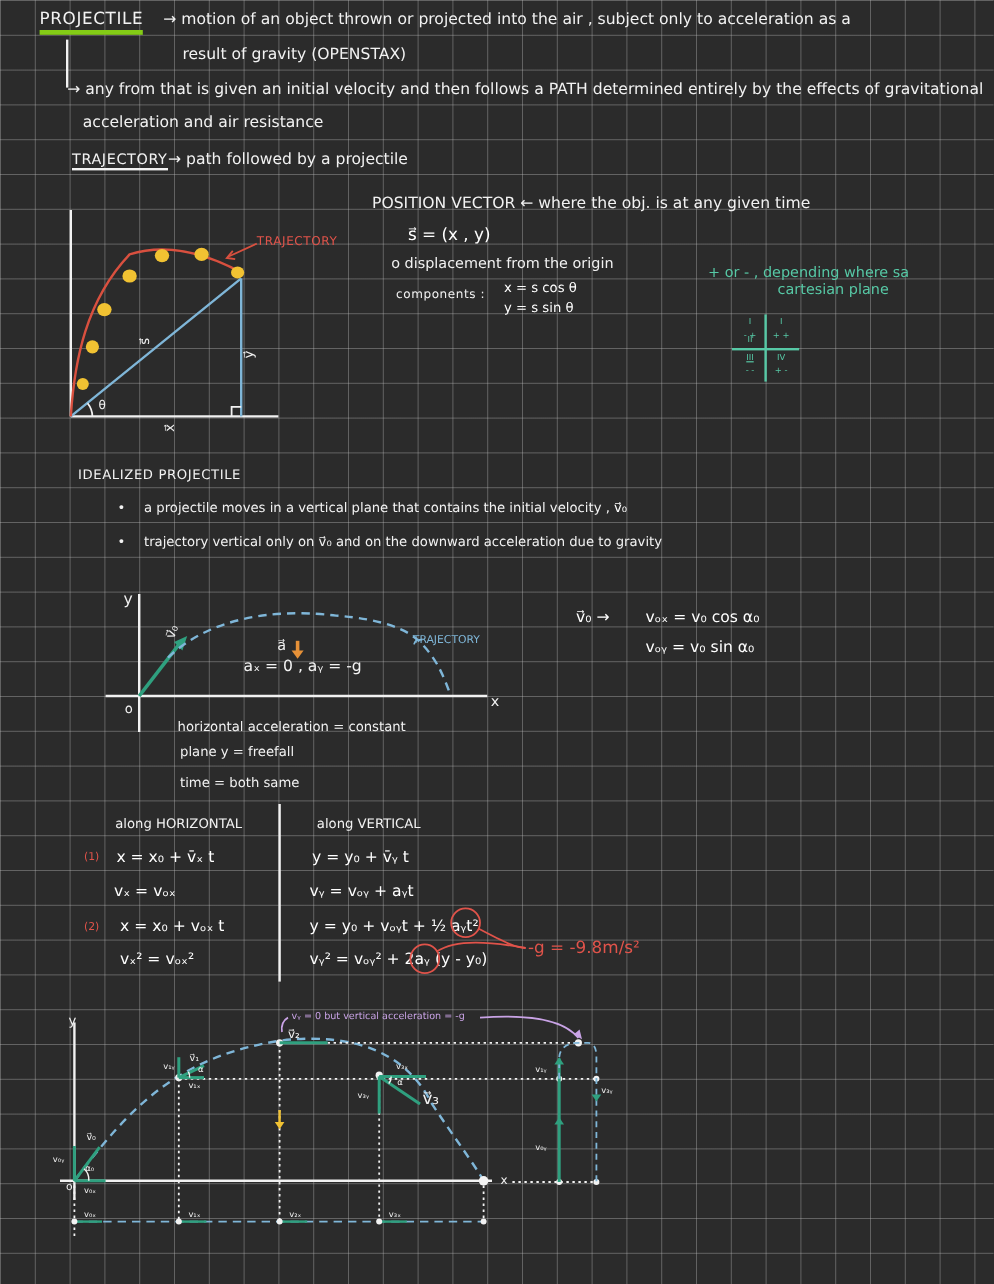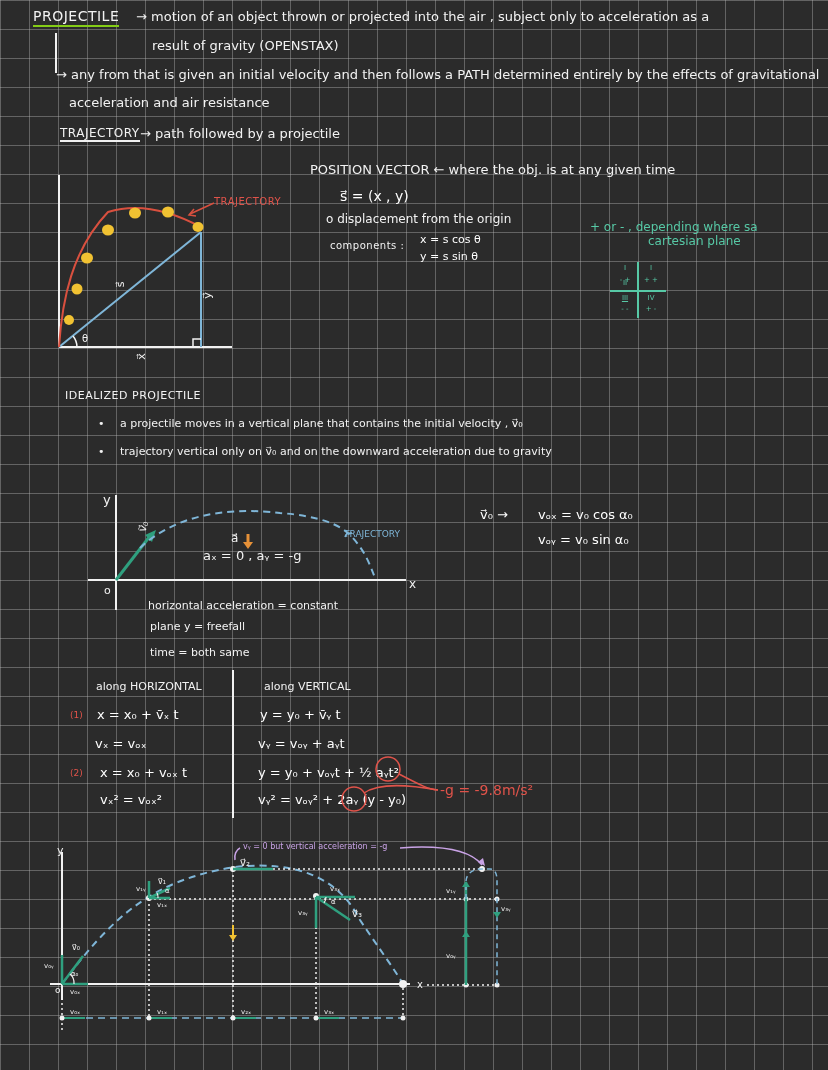--- a/index.html
+++ b/index.html
@@ -20,21 +20,21 @@
   .g { color: #57c9a6; }
   .r { color: #e0534a; }
   .b { color: #7fb6d8; }
   .p { color: #c9a3e6; }
   .s10 { font-size: 10px; }
   .s11 { font-size: 11px; }
   .s12 { font-size: 12px; }
   .s13 { font-size: 13px; }
   .s14 { font-size: 14px; }
   .caps { letter-spacing: 0.5px; }
-  .ul { border-bottom: 2px solid #84cc16; padding-bottom: 2px; }
+  .ul { border-bottom: 4px solid #84cc16; padding-bottom: 2px; }
   .bullet::before { content: "•"; position: absolute; left: -22px; }
   svg { position: absolute; overflow: visible; }
   .vline { position: absolute; background: #f2f2f2; }
 </style>
 </head>
 <body>
 
 <div class="t w s14 caps ul" style="left:33px; top:9px;">PROJECTILE</div>
 <div class="t w s13" style="left:136px; top:10px;">→ motion of an object thrown or projected into the air , subject only to acceleration as a</div>
 <div class="t w s13" style="left:152px; top:39px;">result of gravity   (OPENSTAX)</div>
@@ -253,21 +253,21 @@
 <div class="t w" style="left:71px; top:971px; font-size:7px;">α₀</div>
 <div class="t w" style="left:70px; top:989px; font-size:7px;">v₀ₓ</div>
 <div class="t w" style="left:136px; top:886px; font-size:7px;">v₁ᵧ</div>
 <div class="t w" style="left:158px; top:878px; font-size:8px;">v⃗₁</div>
 <div class="t w" style="left:165px; top:888px; font-size:7px;">α</div>
 <div class="t w" style="left:157px; top:902px; font-size:7px;">v₁ₓ</div>
 <div class="t w" style="left:240px; top:858px; font-size:10px;">v⃗₂</div>
 <div class="t w" style="left:330px; top:886px; font-size:7px;">v₃ₓ</div>
 <div class="t w" style="left:331px; top:899px; font-size:7px;">α</div>
 <div class="t w" style="left:298px; top:910px; font-size:7px;">v₃ᵧ</div>
-<div class="t w" style="left:352px; top:909px; font-size:10px;">v⃗₃</div>
+<div class="t w" style="left:352px; top:909px; font-size:14px;">v⃗₃</div>
 
 <div class="t w" style="left:70px; top:1009px; font-size:7px;">v₀ₓ</div>
 <div class="t w" style="left:157px; top:1009px; font-size:7px;">v₁ₓ</div>
 <div class="t w" style="left:241px; top:1009px; font-size:7px;">v₂ₓ</div>
 <div class="t w" style="left:324px; top:1009px; font-size:7px;">v₃ₓ</div>
 
 <div class="t w" style="left:446px; top:888px; font-size:7px;">v₁ᵧ</div>
 <div class="t w" style="left:446px; top:953px; font-size:7px;">v₀ᵧ</div>
 <div class="t w" style="left:501px; top:906px; font-size:7px;">v₃ᵧ</div>
 

